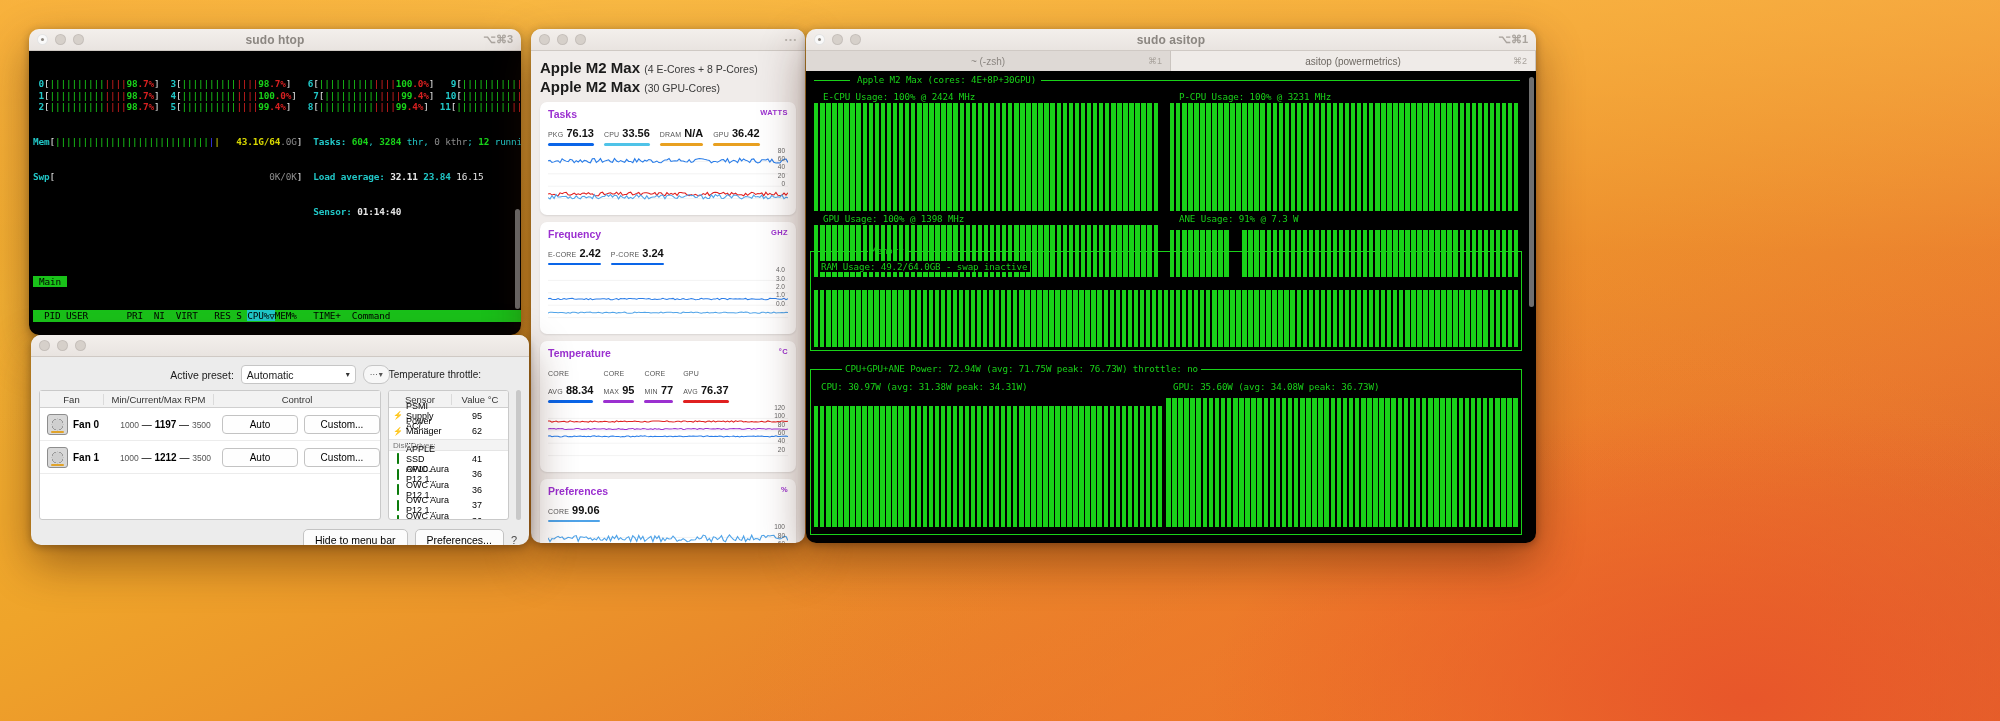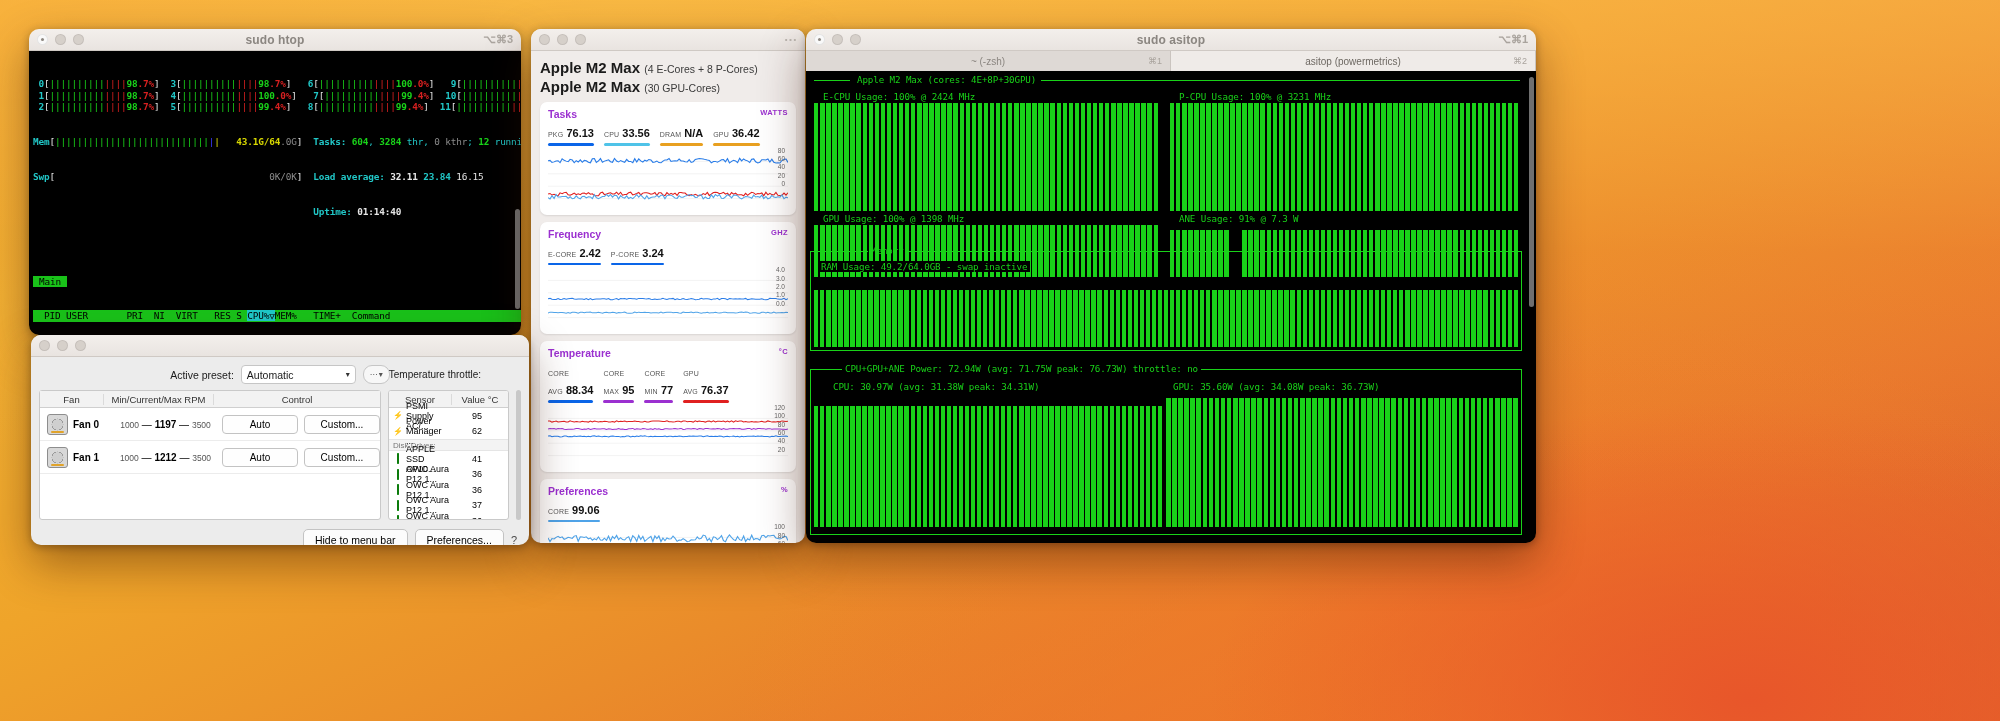--- a/index.html
+++ b/index.html
@@ -138,21 +138,21 @@
       <span class="lt"></span>
       <span class="lt"></span>
     </div>
     <div class="wtitle">sudo htop</div>
     <div class="trailing">⌥⌘3</div>
   </div>
   <div class="term">
     <div id="htop-meters"><div class="row"><span class="c-cy b"> 0</span><span class="c-wh">[</span><span class="c-gn">||||||||||</span><span class="c-rd">||||</span><span class="c-gn b">98</span><span class="c-rd b">.7%</span><span class="c-wh">]</span> <span class="c-cy b"> 3</span><span class="c-wh">[</span><span class="c-gn">||||||||||</span><span class="c-rd">||||</span><span class="c-gn b">98</span><span class="c-rd b">.7%</span><span class="c-wh">]</span> <span class="c-cy b">  6</span><span class="c-wh">[</span><span class="c-gn">||||||||||</span><span class="c-rd">||||</span><span class="c-gn b">100</span><span class="c-rd b">.0%</span><span class="c-wh">]</span> <span class="c-cy b">  9</span><span class="c-wh">[</span><span class="c-gn">||||||||||</span><span class="c-rd">||||</span></div><div class="row"><span class="c-cy b"> 1</span><span class="c-wh">[</span><span class="c-gn">||||||||||</span><span class="c-rd">||||</span><span class="c-gn b">98</span><span class="c-rd b">.7%</span><span class="c-wh">]</span> <span class="c-cy b"> 4</span><span class="c-wh">[</span><span class="c-gn">||||||||||</span><span class="c-rd">||||</span><span class="c-gn b">100</span><span class="c-rd b">.0%</span><span class="c-wh">]</span> <span class="c-cy b">  7</span><span class="c-wh">[</span><span class="c-gn">||||||||||</span><span class="c-rd">||||</span><span class="c-gn b">99</span><span class="c-rd b">.4%</span><span class="c-wh">]</span> <span class="c-cy b"> 10</span><span class="c-wh">[</span><span class="c-gn">||||||||||</span><span class="c-rd">||||</span></div><div class="row"><span class="c-cy b"> 2</span><span class="c-wh">[</span><span class="c-gn">||||||||||</span><span class="c-rd">||||</span><span class="c-gn b">98</span><span class="c-rd b">.7%</span><span class="c-wh">]</span> <span class="c-cy b"> 5</span><span class="c-wh">[</span><span class="c-gn">||||||||||</span><span class="c-rd">||||</span><span class="c-gn b">99</span><span class="c-rd b">.4%</span><span class="c-wh">]</span> <span class="c-cy b">  8</span><span class="c-wh">[</span><span class="c-gn">||||||||||</span><span class="c-rd">||||</span><span class="c-gn b">99</span><span class="c-rd b">.4%</span><span class="c-wh">]</span> <span class="c-cy b"> 11</span><span class="c-wh">[</span><span class="c-gn">||||||||||</span><span class="c-rd">||||</span></div></div>
     <div class="row"><span id="htop-mem"><span class="c-cy b">Mem</span><span class="c-wh">[</span><span class="c-gn">||||||||||||||||||||||||||||</span><span class="c-bl">|</span><span class="c-yl">|</span>   <span class="c-yl b">43.1G/64</span><span class="c-gy">.0G</span><span class="c-wh">]</span>  <span class="c-cy b">Tasks: </span><span class="c-gn b">604</span><span class="c-cy">, </span><span class="c-gn b">3284</span><span class="c-cy"> thr, </span><span class="c-gy">0 kthr</span><span class="c-cy">; </span><span class="c-gn b">12</span><span class="c-cy"> running</span></span></div>
     <div class="row"><span id="htop-swp"><span class="c-cy b">Swp</span><span class="c-wh">[</span>                                       <span class="c-gy">0K/0K</span><span class="c-wh">]</span>  <span class="c-cy b">Load average: </span><span class="c-wh b">32.11</span> <span class="c-cy b">23.84</span> <span class="c-wh">16.15</span></span></div>
-    <div class="row"><span id="htop-uptime">                                                   <span class="c-cy b">Uptime: </span><span class="c-wh b">01:14:40</span></span></div>
+    <div class="row"><span id="htop-uptime">                                                   <span class="c-cy b">Sensor: </span><span class="c-wh b">01:14:40</span></span></div>
     <div class="row" style="height:12px"></div>
     <div class="row"><span class="tabmain">Main</span></div>
     <div id="htop-colhdr"><div class="row"><span class="hdrbar">  PID USER       PRI  NI  VIRT   RES S <span style="background:#1fc8c8">CPU%▽</span>MEM%   TIME+  Command                              </span></div></div>
     
   </div>
 
   <div class="scroll-v"></div>
 </div>
 
 <div class="win" id="stats">
@@ -519,21 +519,21 @@
         <i style="height:77%"></i>
         <i style="height:77%"></i>
         <i style="height:77%"></i>
         <i style="height:77%"></i>
         <i style="height:77%"></i>
         <i style="height:77%"></i>
       </div>
 
     <div class="asi-box" style="left:4px; top:298px; width:712px; height:166px;"></div>
     <div class="asi-lbl" style="left:36px; top:292px;">CPU+GPU+ANE Power: 72.94W (avg: 71.75W peak: 76.73W) throttle: no</div>
-    <div class="asi-lbl" style="left:24px; top:310px; z-index:3">CPU: 30.97W (avg: 31.38W peak: 34.31W)</div>
+    <div class="asi-lbl" style="left:12px; top:310px; z-index:3">CPU: 30.97W (avg: 31.38W peak: 34.31W)</div>
     <div class="bars" id="cpu-pw-bars" style="left:8px; top:322px; width:348px; height:134px;">
         <i style="height:90%"></i>
         <i style="height:90%"></i>
         <i style="height:90%"></i>
         <i style="height:90%"></i>
         <i style="height:90%"></i>
         <i style="height:90%"></i>
         <i style="height:90%"></i>
         <i style="height:90%"></i>
         <i style="height:90%"></i>

